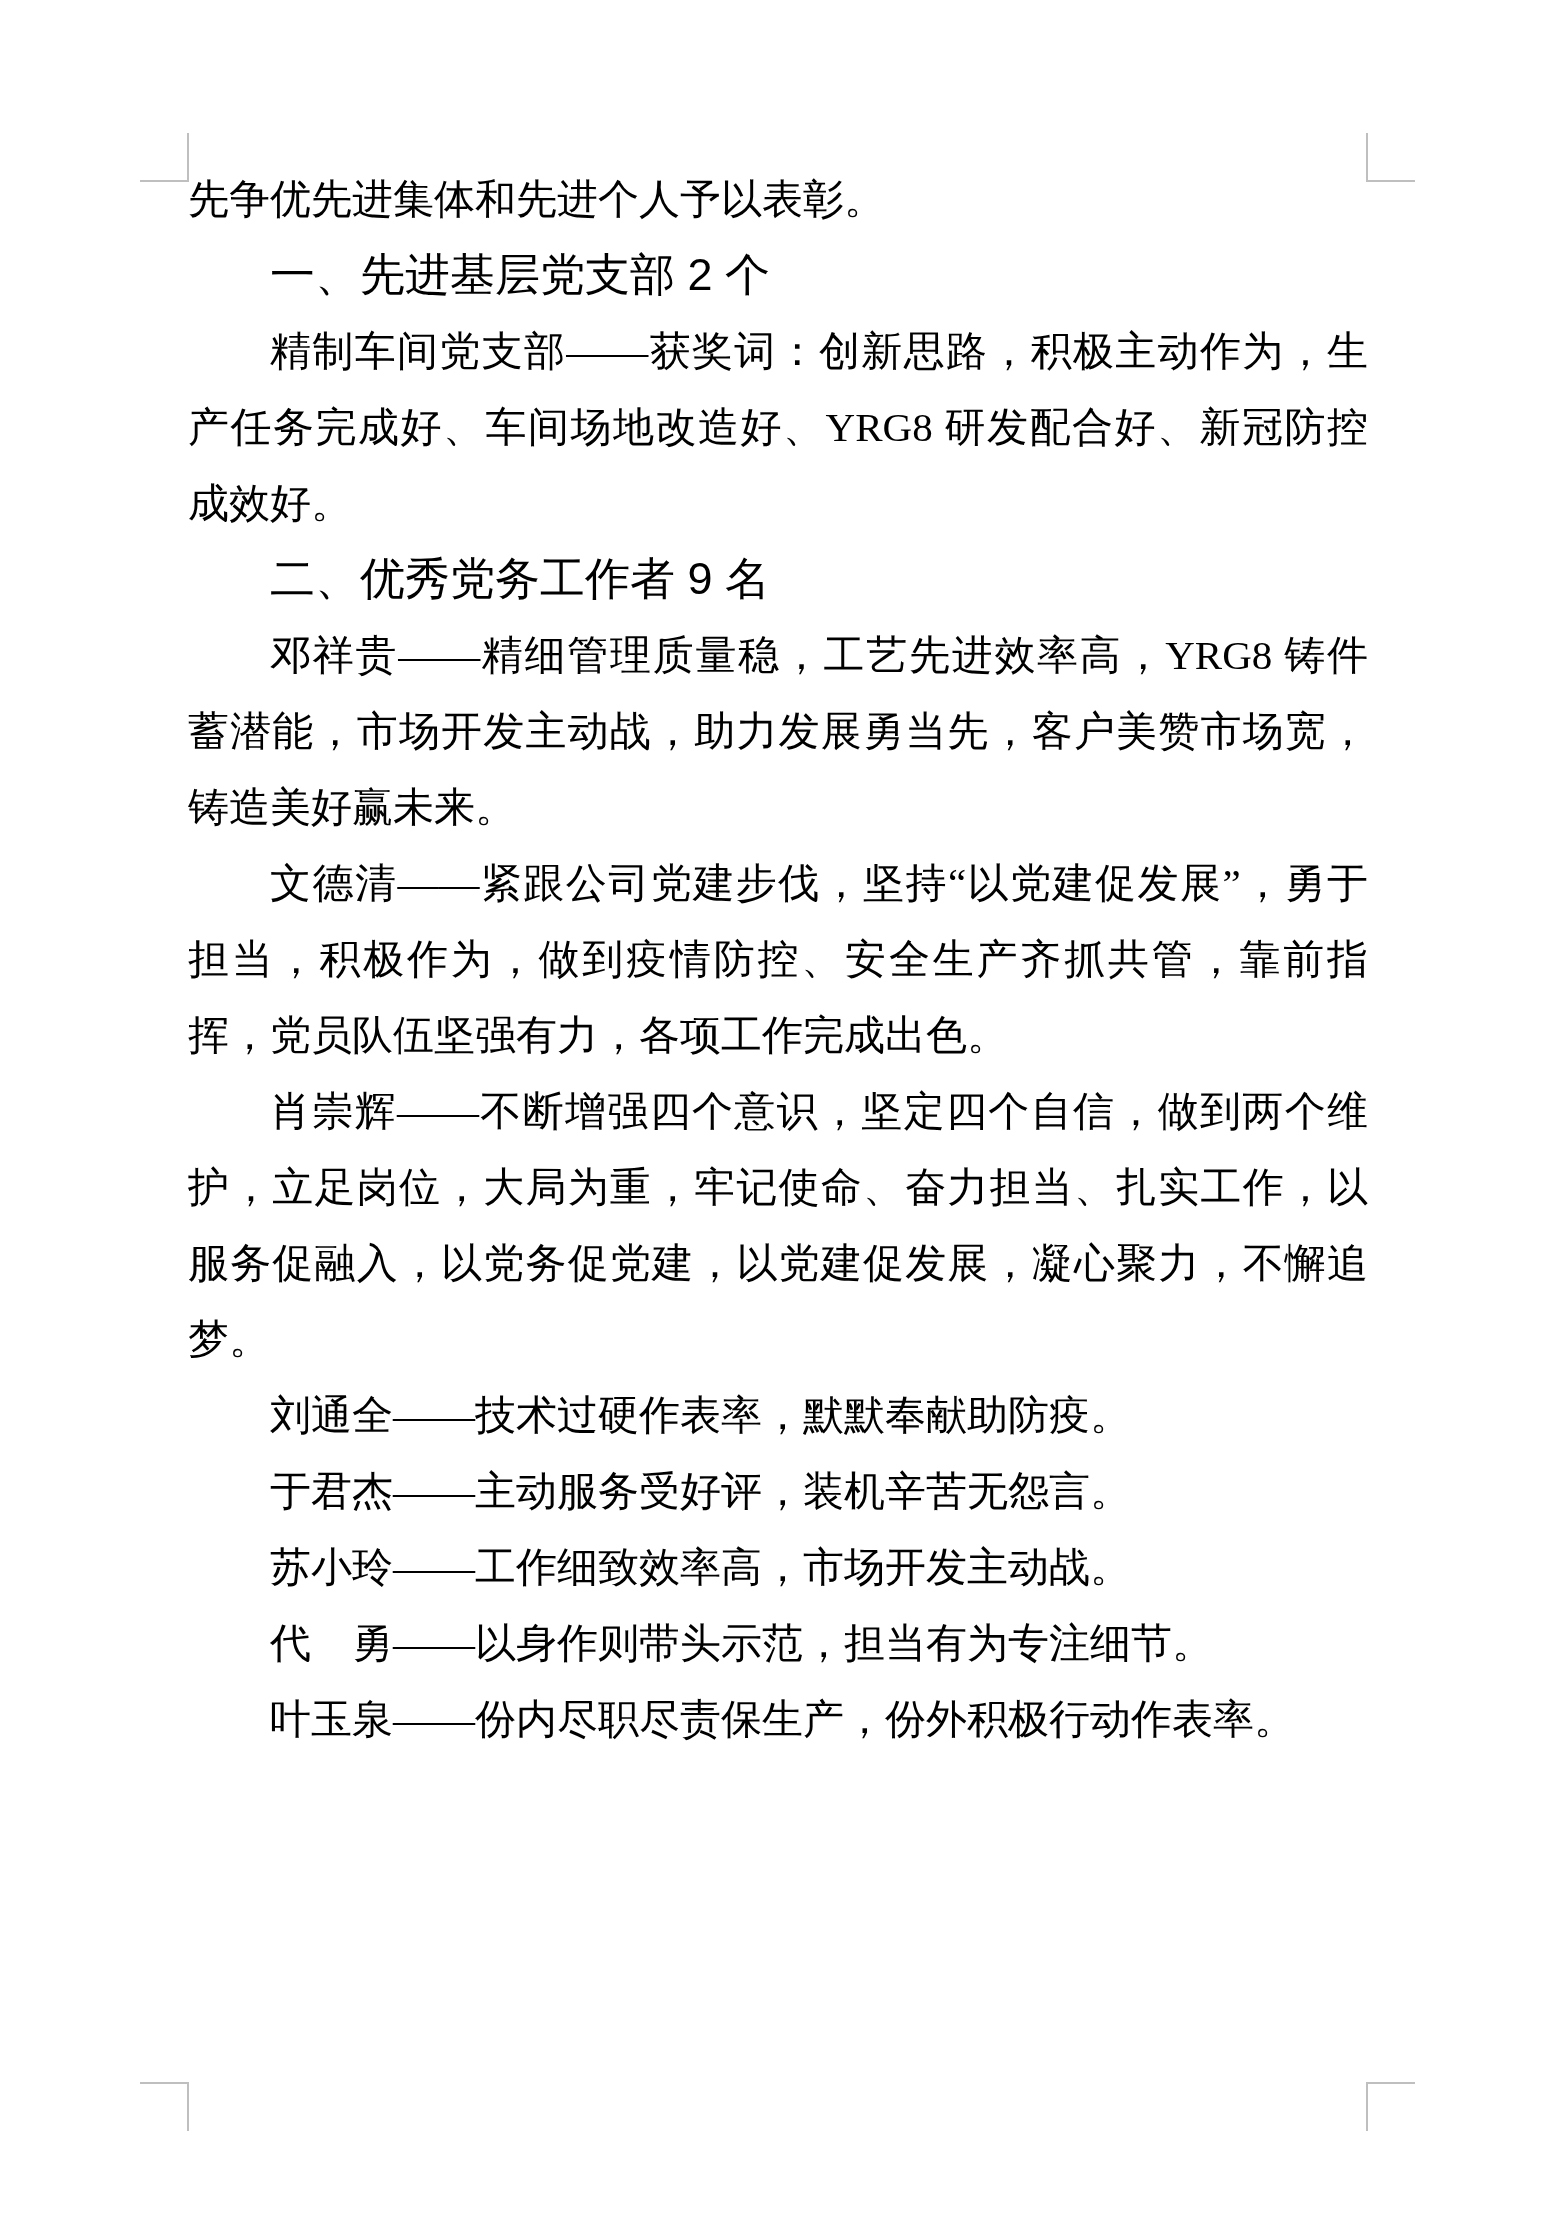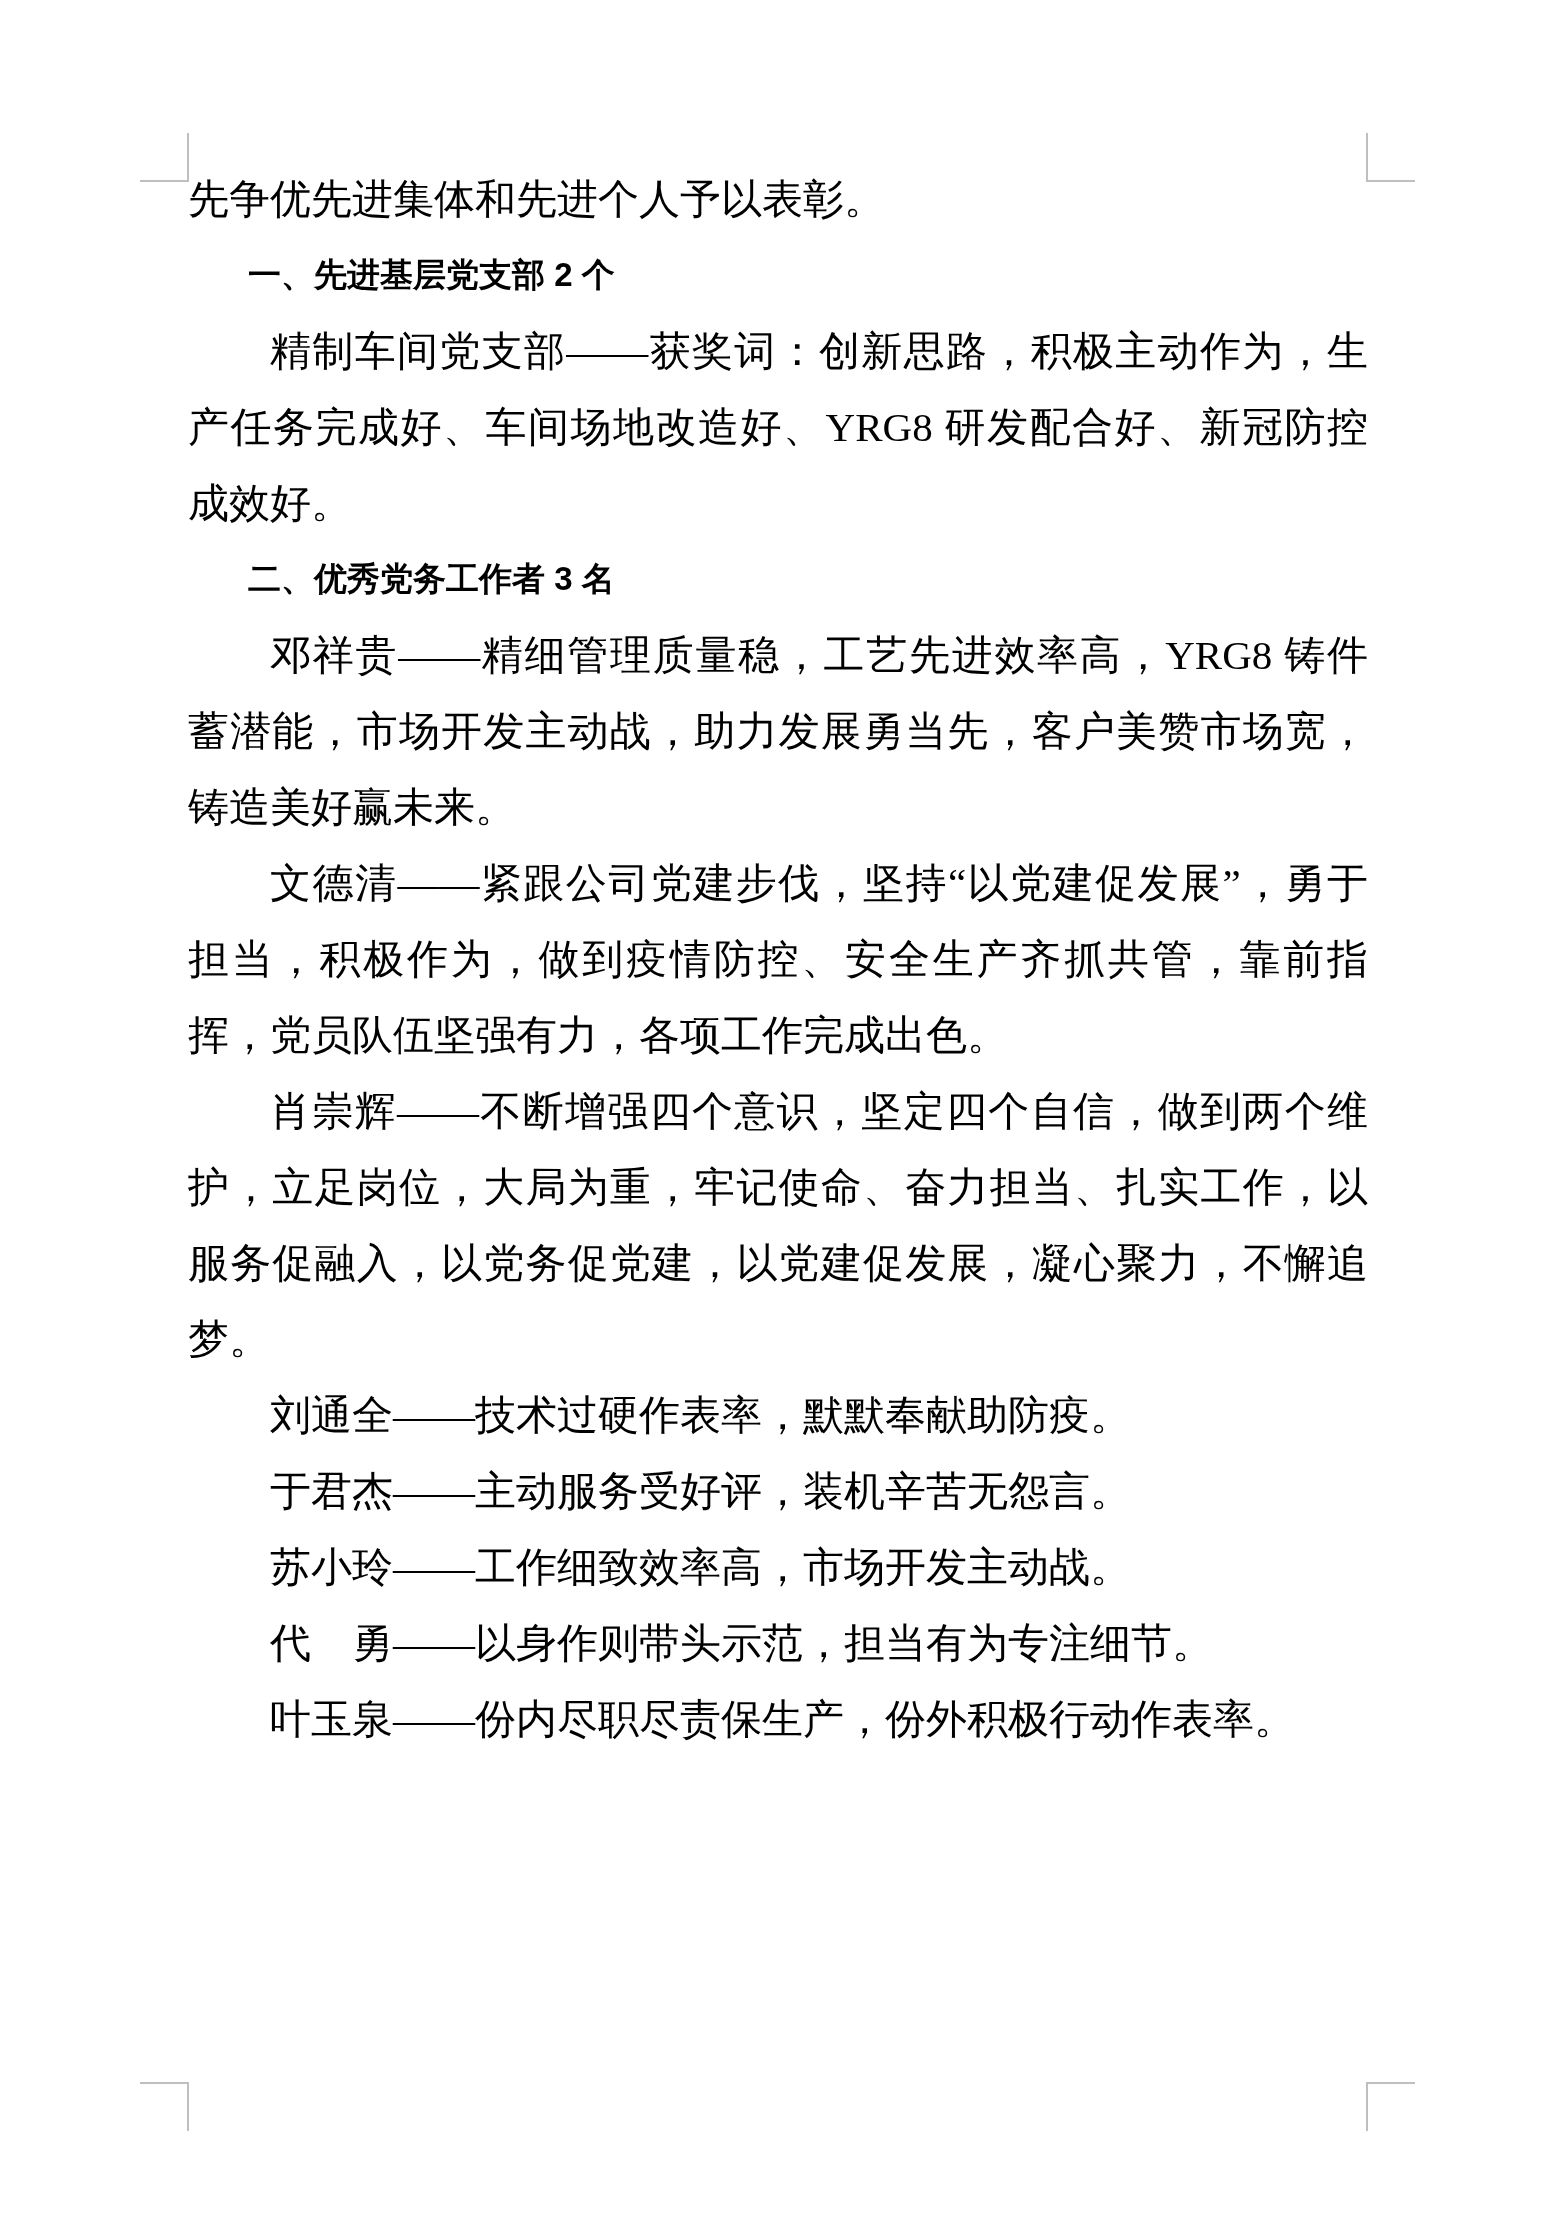--- a/index.html
+++ b/index.html
@@ -43,22 +43,22 @@
     margin: 0;
     text-indent: 2em;
   }
   .content p.no-indent {
     text-indent: 0;
   }
   .content h2.heading {
     margin: 0;
     text-indent: 1.82em;
     font-family: "Liberation Sans", "DejaVu Sans", sans-serif;
-    font-weight: bold;
-    font-size: 33px;
+    font-weight: normal;
+    font-size: 45px;
     line-height: 76px;
     text-align: left;
   }
 </style>
 </head>
 <body>
 
 <div class="page">
 
   <div class="crop-mark tl"></div>
@@ -68,21 +68,21 @@
 
   <div class="content">
 
     <p class="no-indent">先争优先进集体和先进个人予以表彰。</p>
 
     <h2 class="heading">一、先进基层党支部 2 个</h2>
 
 
     <p>精制车间党支部——获奖词：创新思路，积极主动作为，生产任务完成好、车间场地改造好、YRG8 研发配合好、新冠防控成效好。</p>
 
-    <h2 class="heading">二、优秀党务工作者 3 名</h2>
+    <h2 class="heading">二、优秀党务工作者 9 名</h2>
 
     <p>邓祥贵——精细管理质量稳，工艺先进效率高，YRG8 铸件蓄潜能，市场开发主动战，助力发展勇当先，客户美赞市场宽，铸造美好赢未来。</p>
 
     <p>文德清——紧跟公司党建步伐，坚持“以党建促发展”，勇于担当，积极作为，做到疫情防控、安全生产齐抓共管，靠前指挥，党员队伍坚强有力，各项工作完成出色。</p>
 
     <p>肖崇辉——不断增强四个意识，坚定四个自信，做到两个维护，立足岗位，大局为重，牢记使命、奋力担当、扎实工作，以服务促融入，以党务促党建，以党建促发展，凝心聚力，不懈追梦。</p>
 
 
     <p>刘通全——技术过硬作表率，默默奉献助防疫。</p>
 

